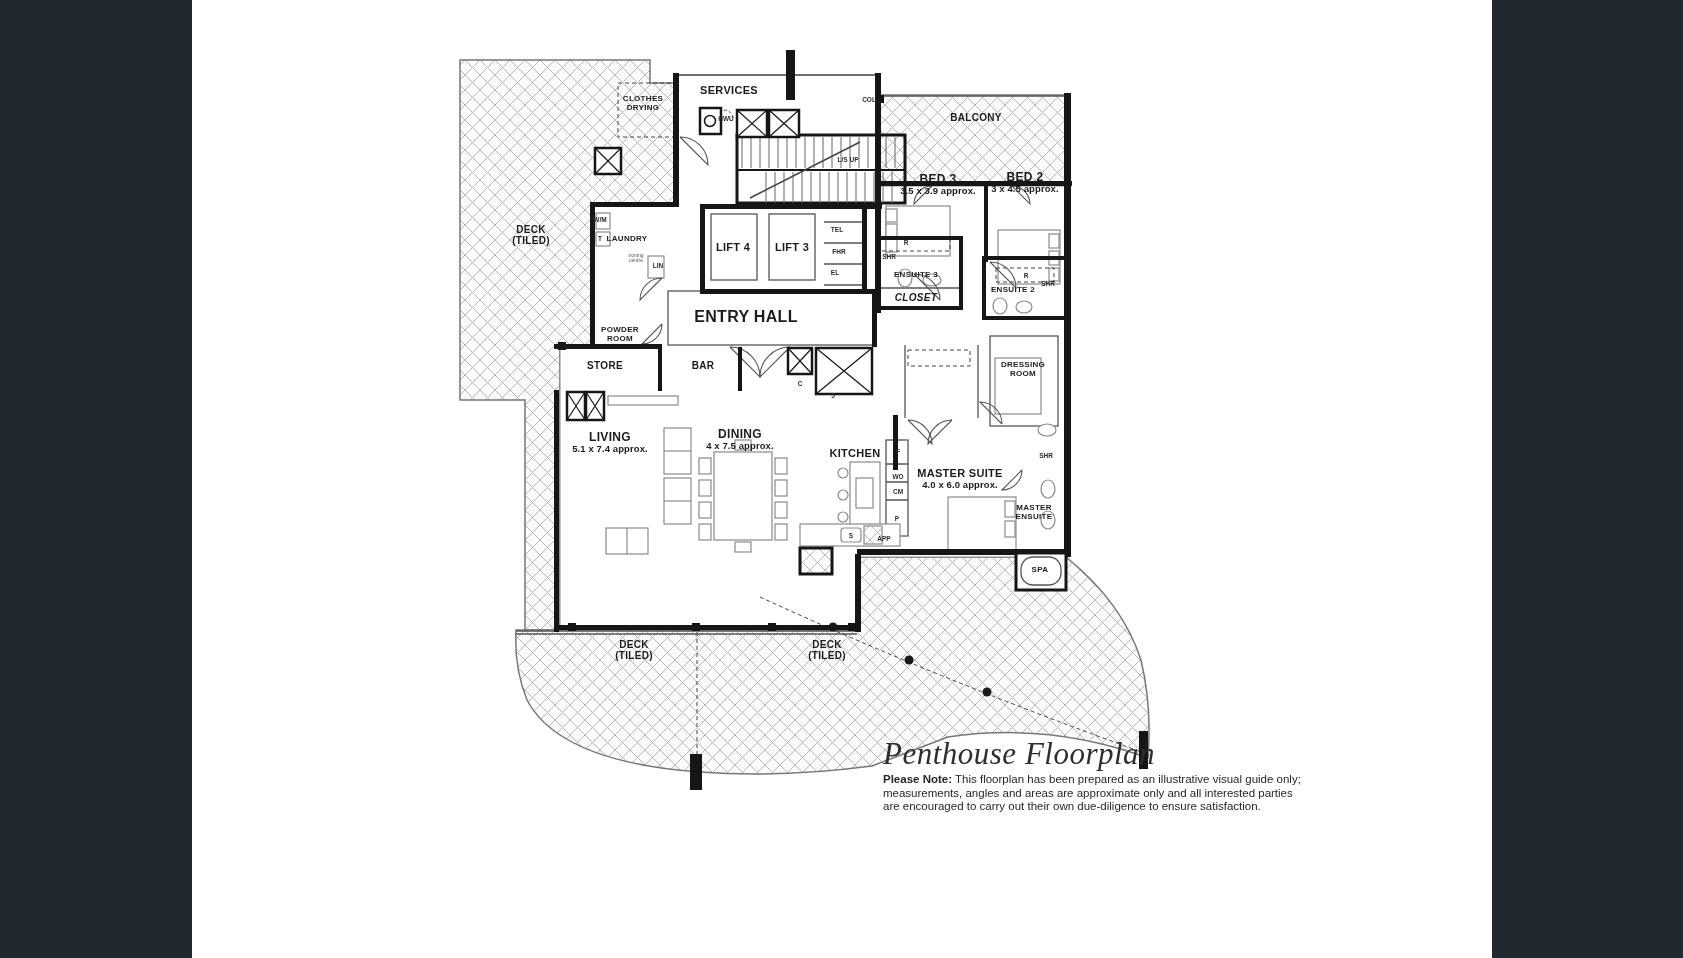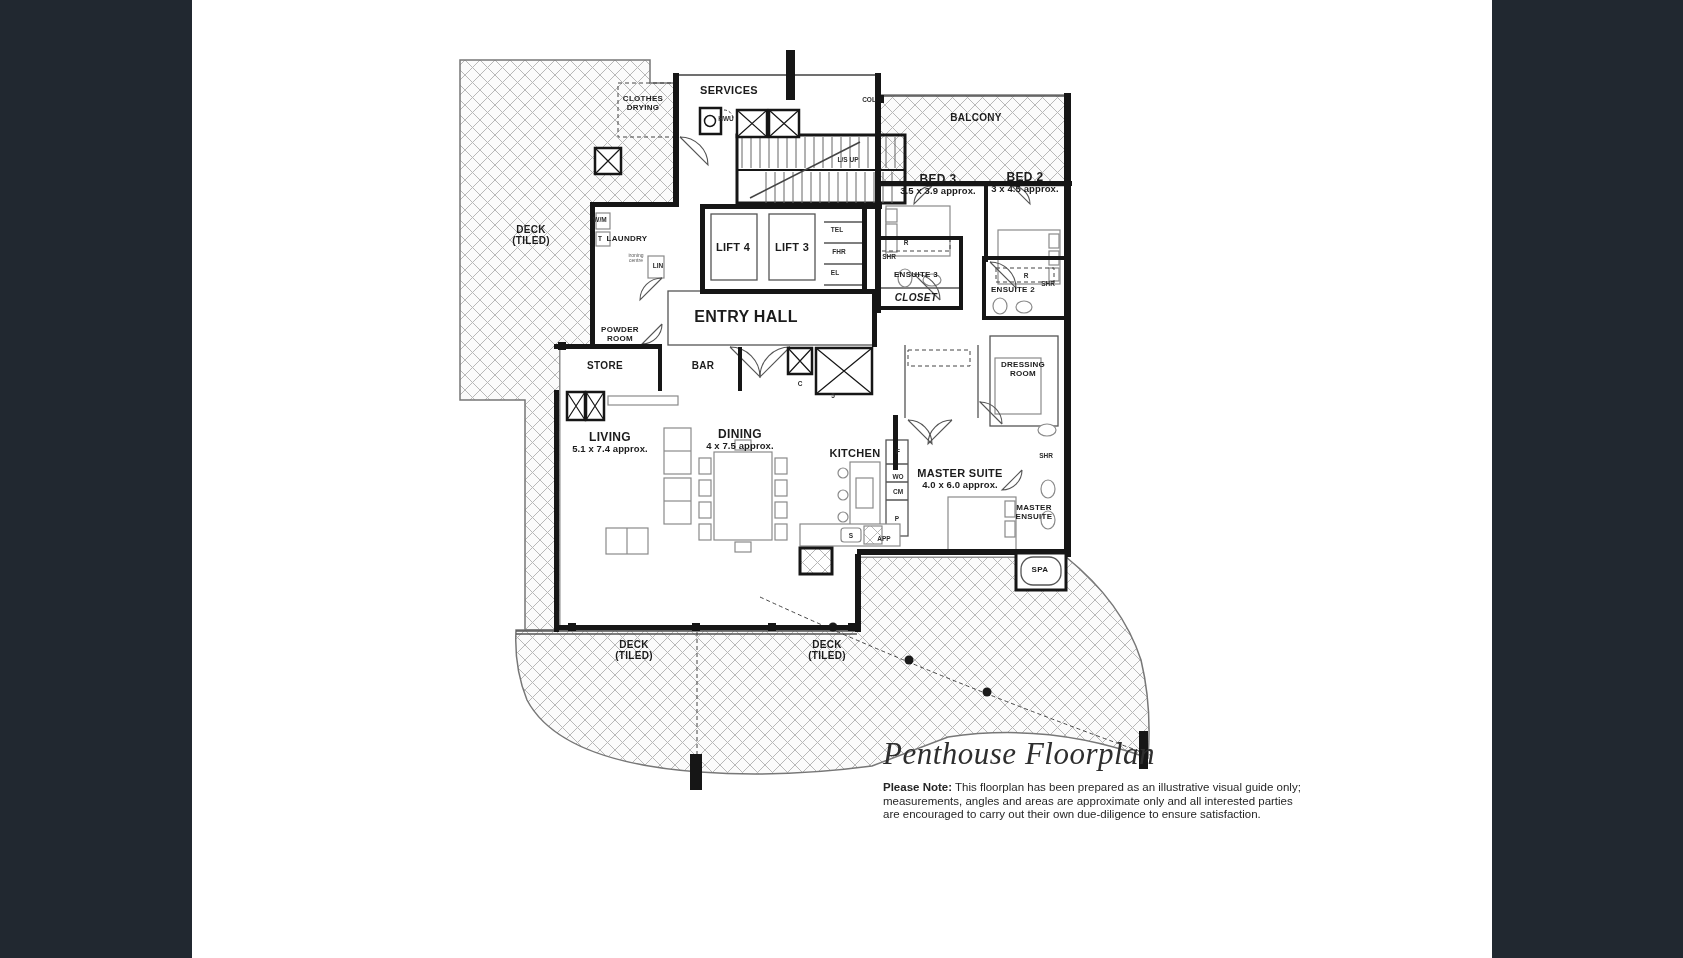--- a/index.html
+++ b/index.html
@@ -13,21 +13,21 @@
   #plan-labels{position:absolute;left:0;top:0;width:1365px;height:958px;pointer-events:none;}
   .room-label{position:absolute;transform:translate(-50%,-50%);font-weight:bold;color:#1c1c1c;
       font-size:11px;text-align:center;white-space:pre-line;line-height:1.08;letter-spacing:.3px;}
   .room-sub{font-weight:bold;font-size:9.5px;letter-spacing:.1px;}
   .tiny-label{position:absolute;transform:translate(-50%,-50%);font-weight:bold;color:#2d2d2d;
       font-size:6.5px;text-align:center;white-space:pre-line;line-height:1.05;}
   .tiny-label.light{font-weight:normal;color:#555;}
   #caption{position:absolute;left:883px;top:736px;width:460px;}
   #page-title{font-family:"Liberation Serif",serif;font-style:italic;font-size:31px;
       color:#2e2e2e;letter-spacing:.5px;}
-  #page-note{margin-top:9px;width:428px;font-size:11.5px;line-height:13.5px;color:#262626;}
+  #page-note{margin-top:1px;width:428px;font-size:11.5px;line-height:13.5px;color:#262626;}
   #page-note b{font-weight:bold;}
 </style>
 </head>
 <body>
 
 <div id="band-left" class="band" style="background: rgb(33, 40, 48);"></div>
 <div id="band-right" class="band" style="background: rgb(33, 40, 48);"></div>
 <div id="panel"></div>
 
 <svg id="plan-svg" width="1683" height="958" viewBox="0 0 1683 958">

